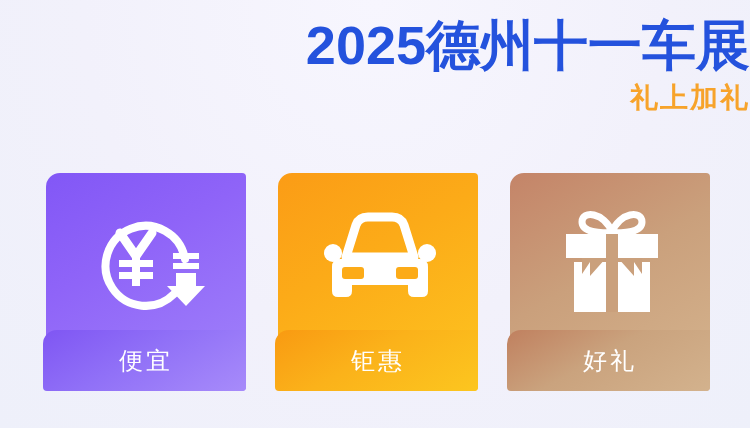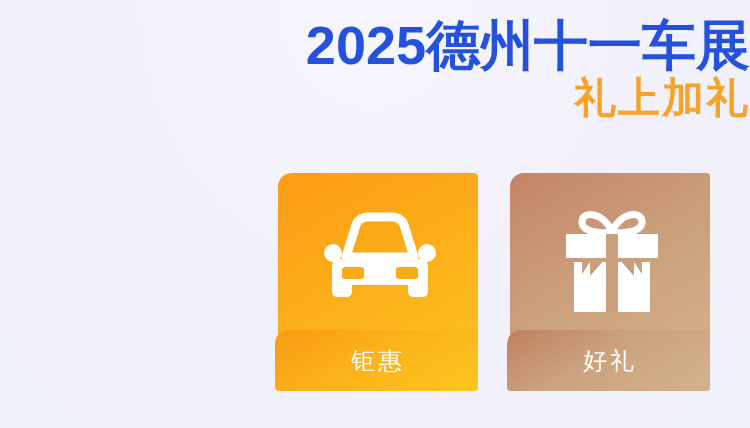--- a/index.html
+++ b/index.html
@@ -40,21 +40,21 @@
     line-height: 62px;
     font-weight: bold;
     letter-spacing: 0px;
     color: #2452dd;
     white-space: nowrap;
   }
 
   .sub-title {
     margin: 0;
     padding-top: 4px;
-    font-size: 42px;
+    font-size: 28px;
     line-height: 36px;
     font-weight: bold;
     letter-spacing: 2px;
     color: #f7a32a;
     white-space: nowrap;
   }
 
   
   .cards {
     position: absolute;
@@ -150,20 +150,43 @@
 
 <div class="banner">
 
   <div class="title-block">
     <h1 class="main-title">2025德州十一车展</h1>
     <h2 class="sub-title">礼上加礼</h2>
   </div>
 
   <div class="cards">
 
+    <div class="card card-1">
+      <div class="card-body">
+        <div class="card-icon">
+          <svg width="120" height="110" viewBox="0 0 120 110" aria-hidden="true">
+
+            <path d="M86 88 A40 40 0 1 1 97 53" fill="none" stroke="#ffffff" stroke-width="8" stroke-linecap="round"></path>
+
+            <path d="M32 27 L48 50 L64 27" fill="none" stroke="#ffffff" stroke-width="9" stroke-linecap="round"></path>
+            <rect x="31" y="54" width="34" height="7" fill="#ffffff"></rect>
+            <rect x="31" y="66" width="34" height="7" fill="#ffffff"></rect>
+            <rect x="44" y="48" width="8" height="32" fill="#ffffff"></rect>
+
+            <rect x="85" y="47" width="26" height="6" fill="#ffffff"></rect>
+            <rect x="85" y="57" width="26" height="6" fill="#ffffff"></rect>
+
+            <path d="M88 67 L108 67 L108 80 L117 80 L98 100 L79 80 L88 80 Z" fill="#ffffff"></path>
+          </svg>
+        </div>
+      </div>
+      <div class="card-footer">
+        <span class="card-label">便宜</span>
+      </div>
+    </div>
 
     <div class="card card-3">
       <div class="card-body">
         <div class="card-icon">
           <svg width="104" height="110" viewBox="0 0 104 110" aria-hidden="true">
 
             <path d="M52 26 C44 6 22 4 22 16 C22 26 40 28 52 26 Z" fill="none" stroke="#ffffff" stroke-width="7" stroke-linejoin="round"></path>
             <path d="M52 26 C60 6 82 4 82 16 C82 26 64 28 52 26 Z" fill="none" stroke="#ffffff" stroke-width="7" stroke-linejoin="round"></path>
 
             <rect x="6" y="28" width="92" height="24" fill="#ffffff"></rect>

